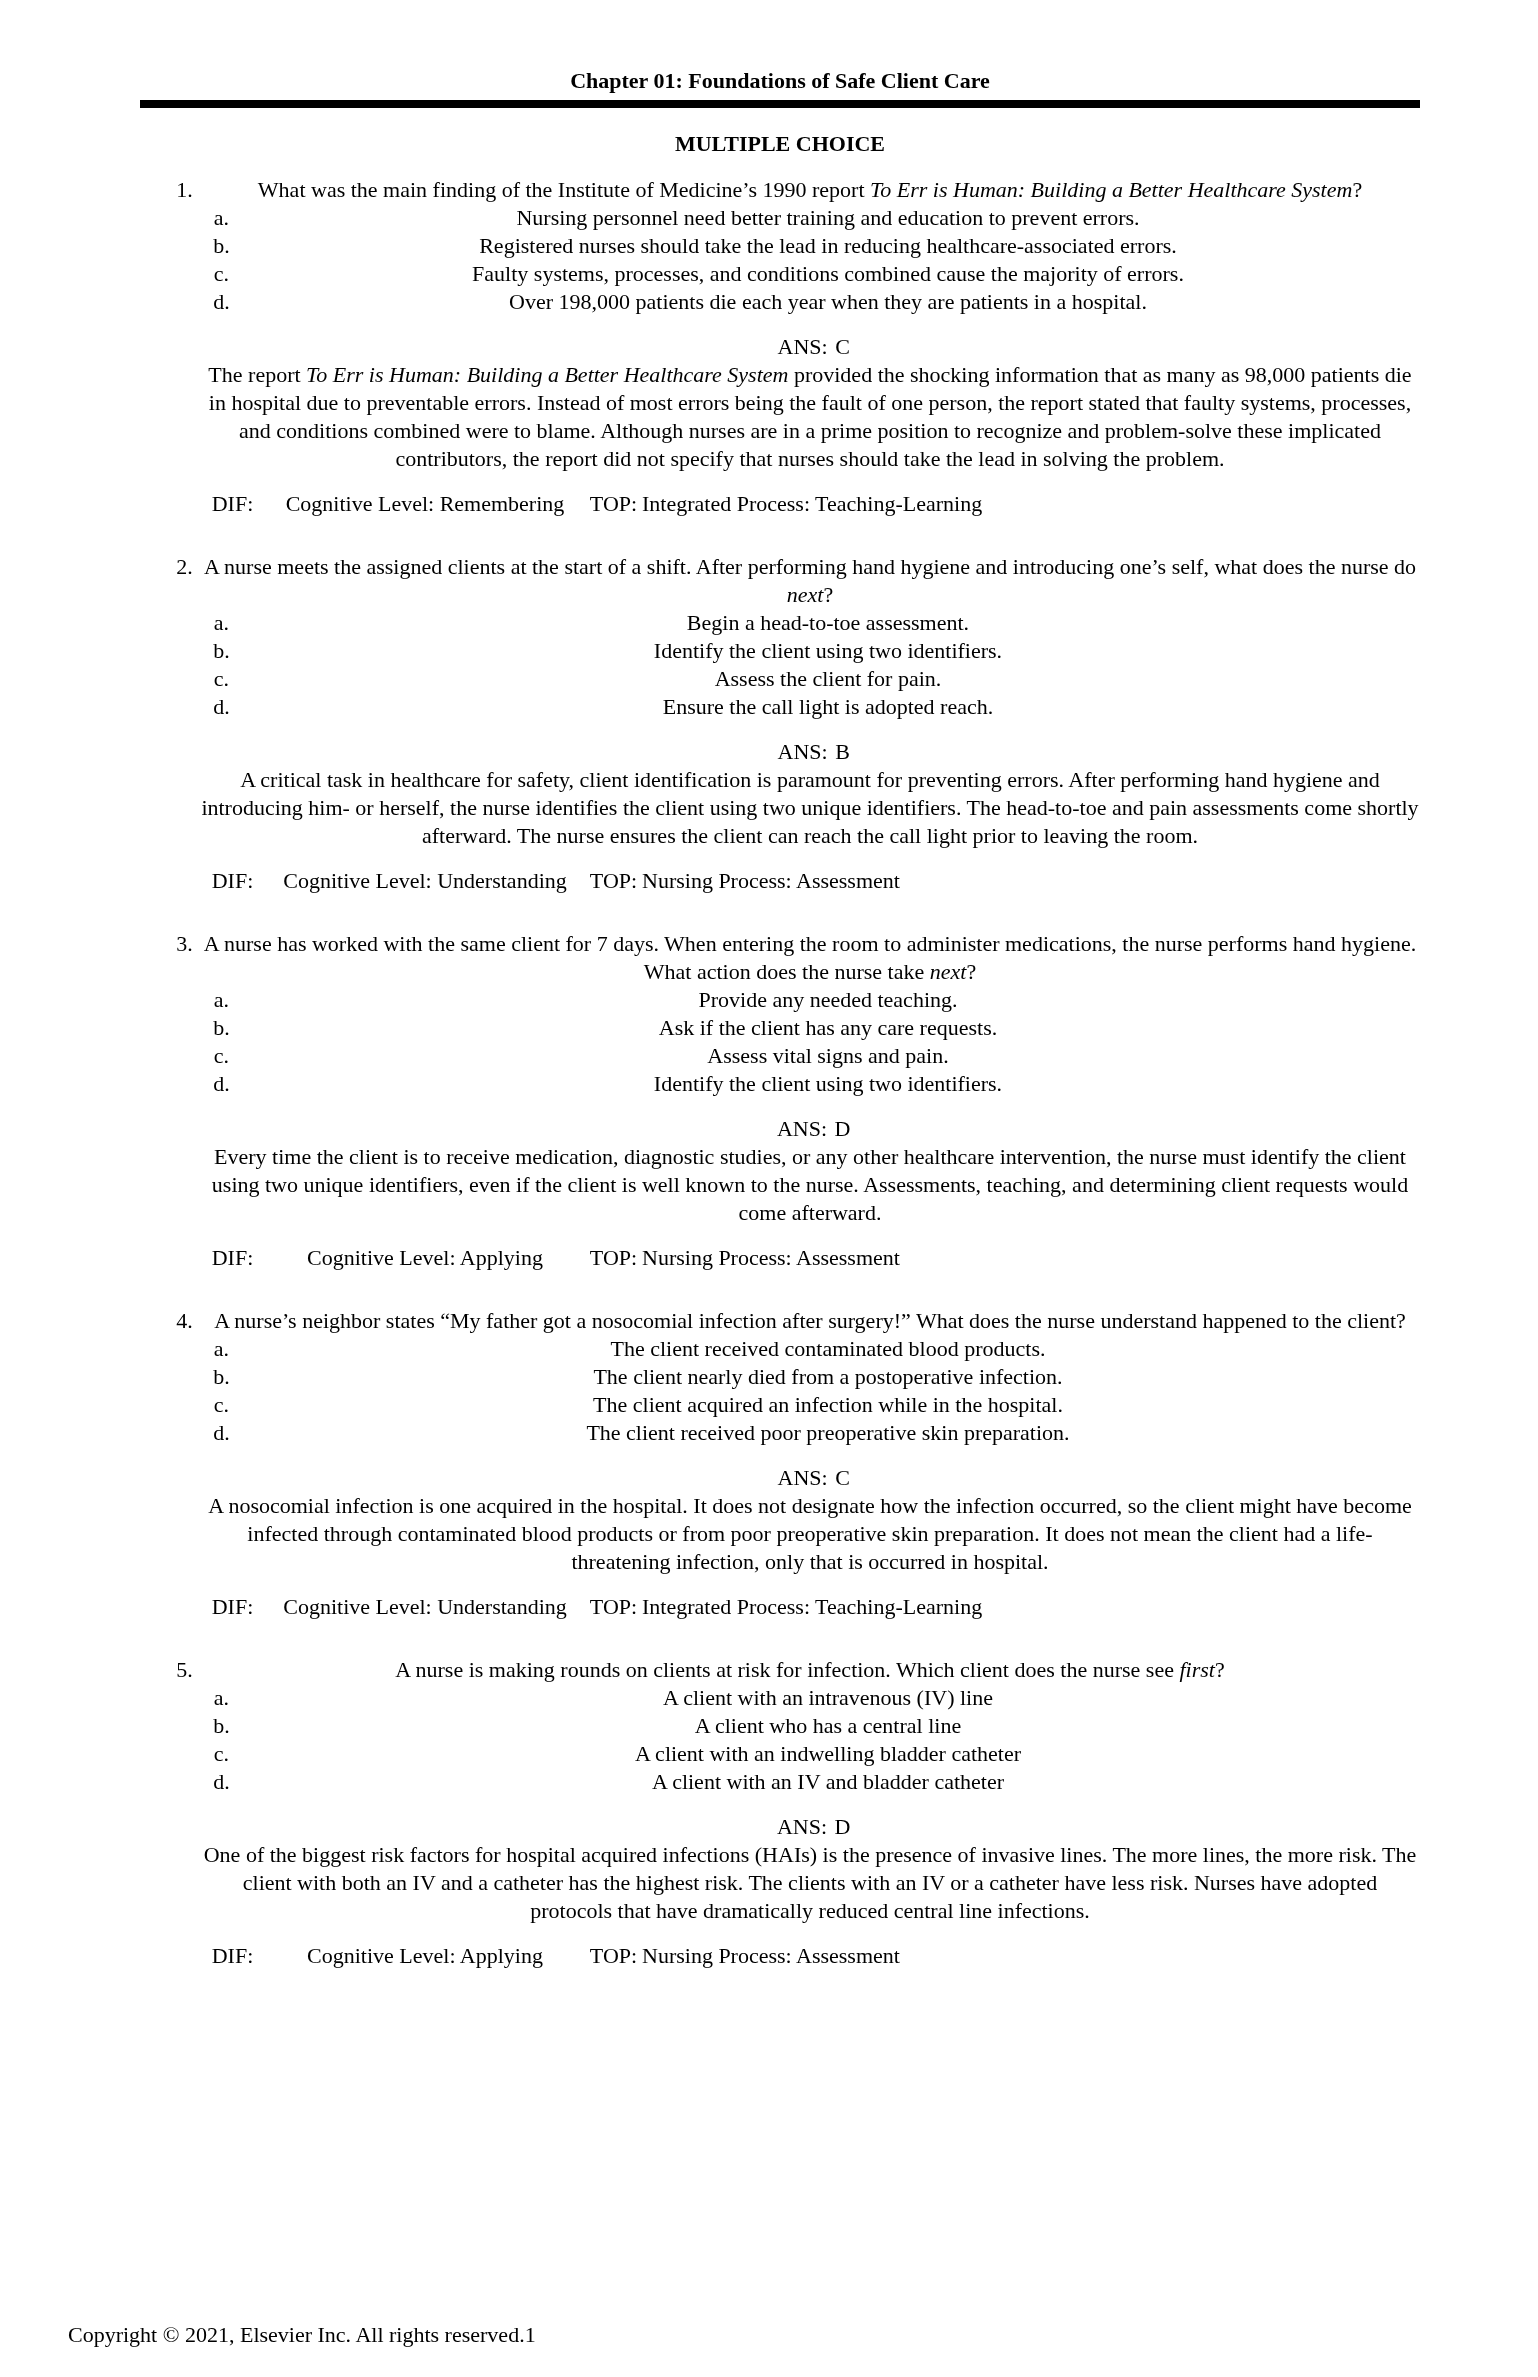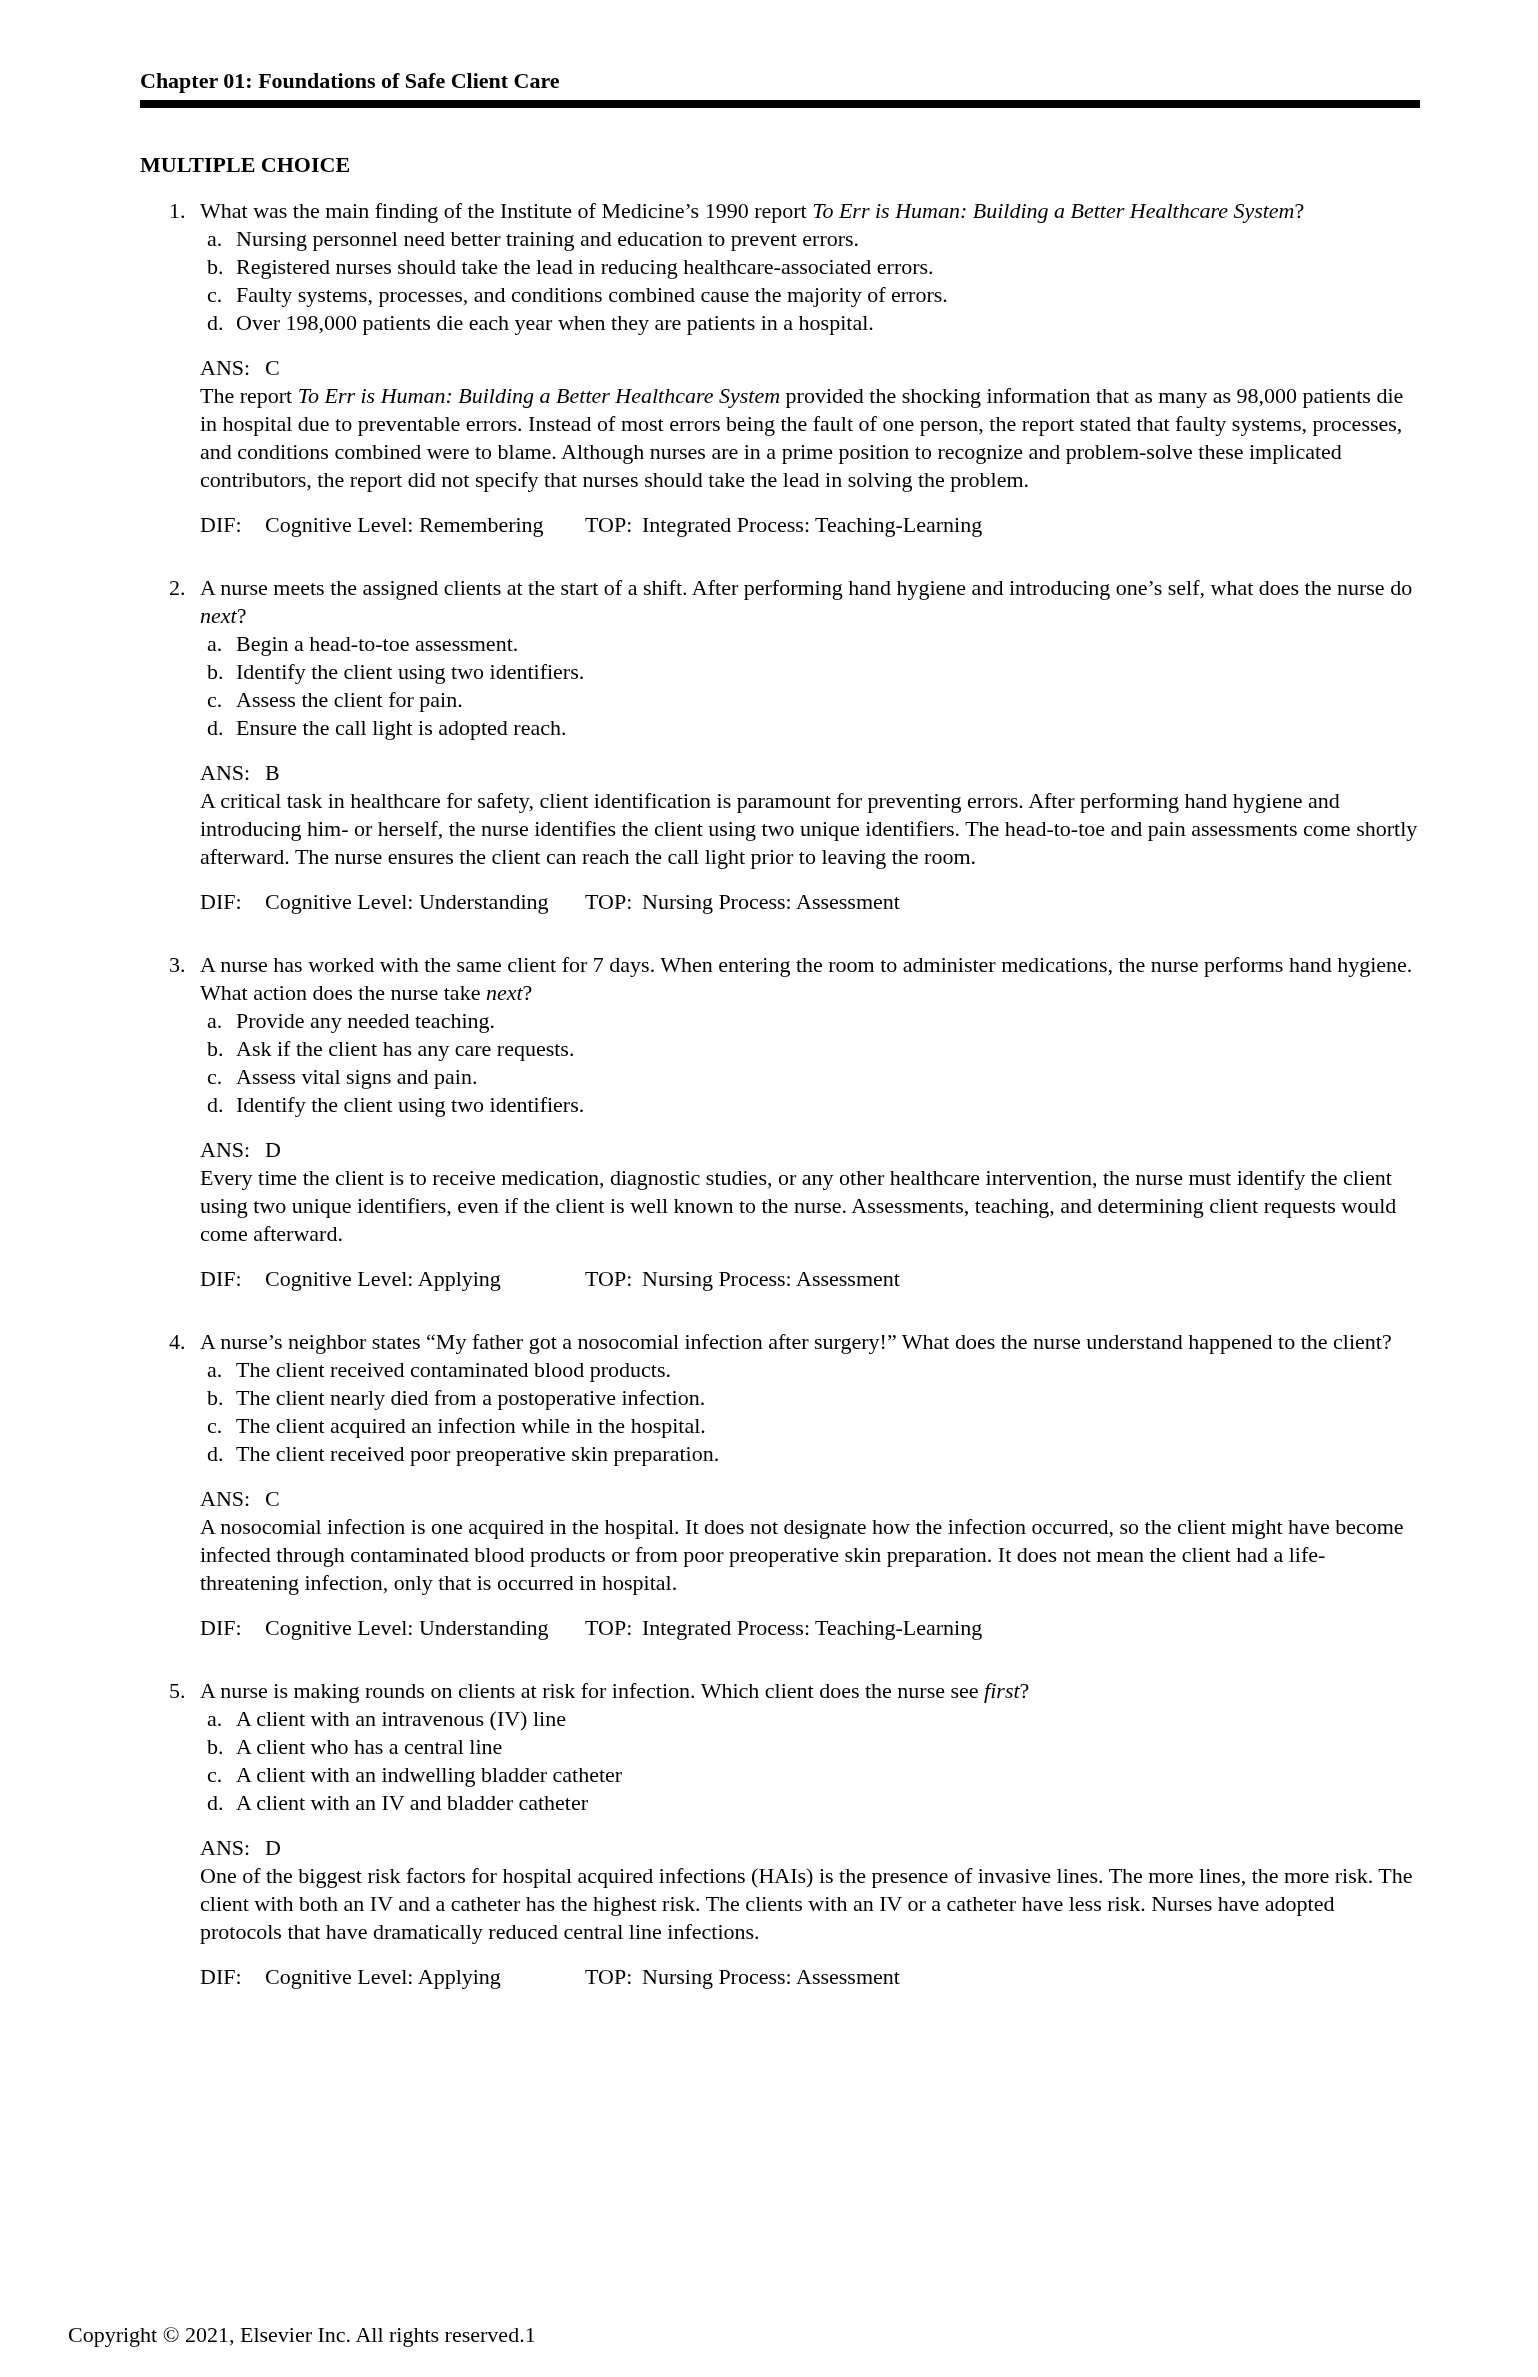--- a/index.html
+++ b/index.html
@@ -8,24 +8,24 @@
     width: 1538px;
     height: 2377px;
     background: #ffffff;
     color: #000000;
     font-family: "Liberation Serif", serif;
     font-size: 22px;
     line-height: 28px;
     position: relative;
     overflow: hidden;
   }
-  .content { padding: 67px 118px 0 140px; }
+  .content { padding: 67px 118px 0 140px; text-align: center; }
   .header { font-weight: bold; }
   .header-rule { height: 7.7px; background: #000; margin-top: 4.9px; }
-  .section-title { font-weight: bold; margin-top: 43px; }
+  .section-title { font-weight: bold; margin-top: 22px; }
   #questions { margin-top: 18px; }
   .question { display: flex; padding-left: 29px; margin-bottom: 35px; }
   .qnum { flex: 0 0 31px; }
   .qbody { flex: 1; min-width: 0; }
   .opt { display: flex; }
   .oletter { flex: 0 0 36px; padding-left: 7px; }
   .otext { flex: 1; }
   .ansline { margin-top: 17px; }
   .tablabel { display: inline-block; width: 65px; }
   .meta { margin-top: 17px; display: flex; }

